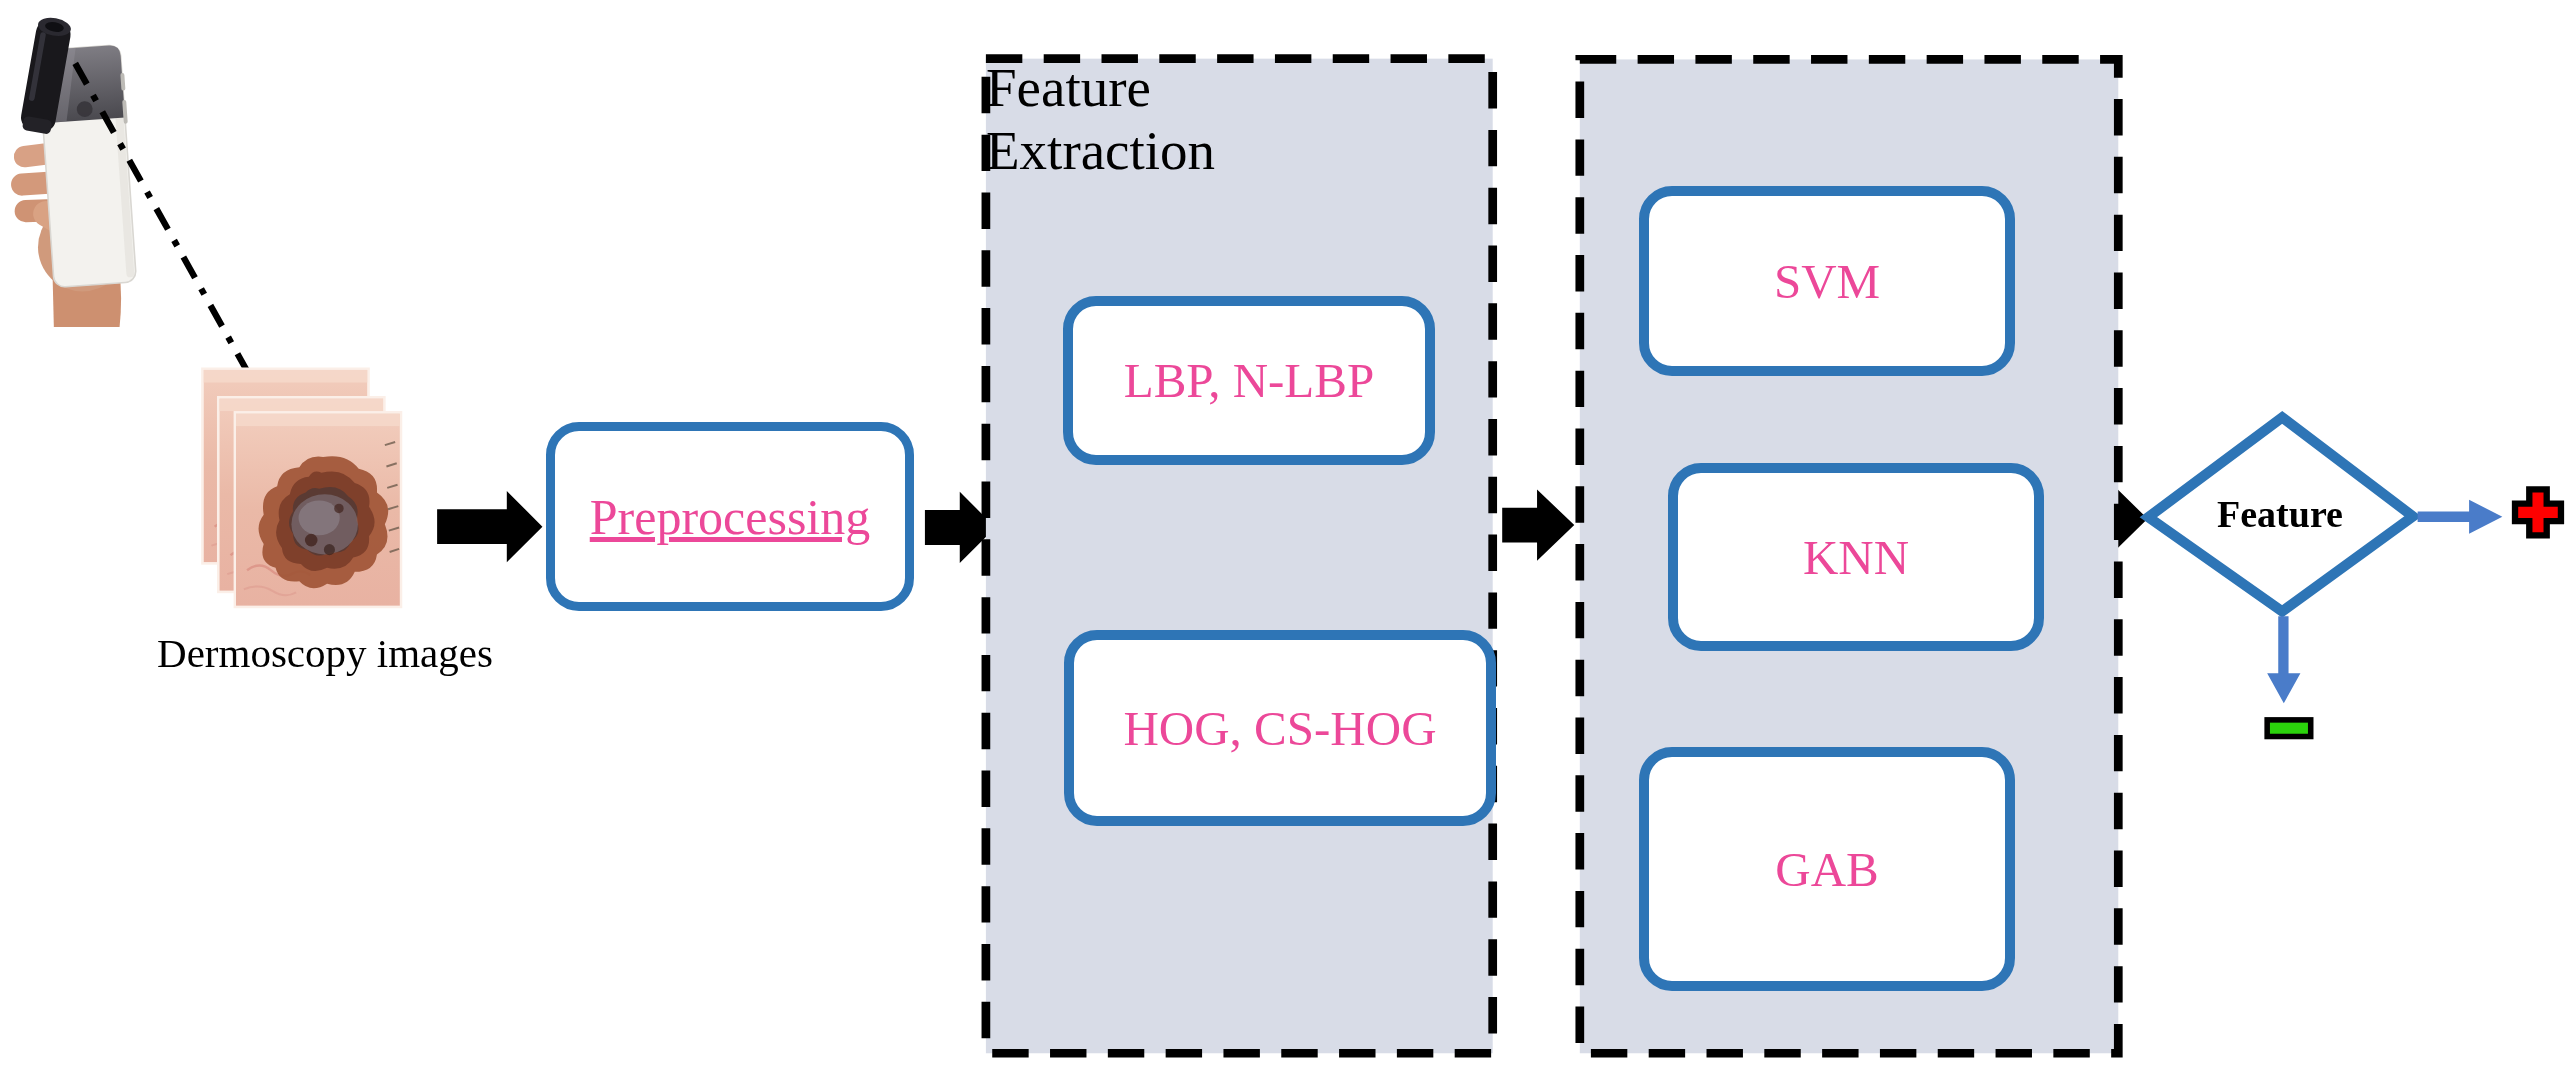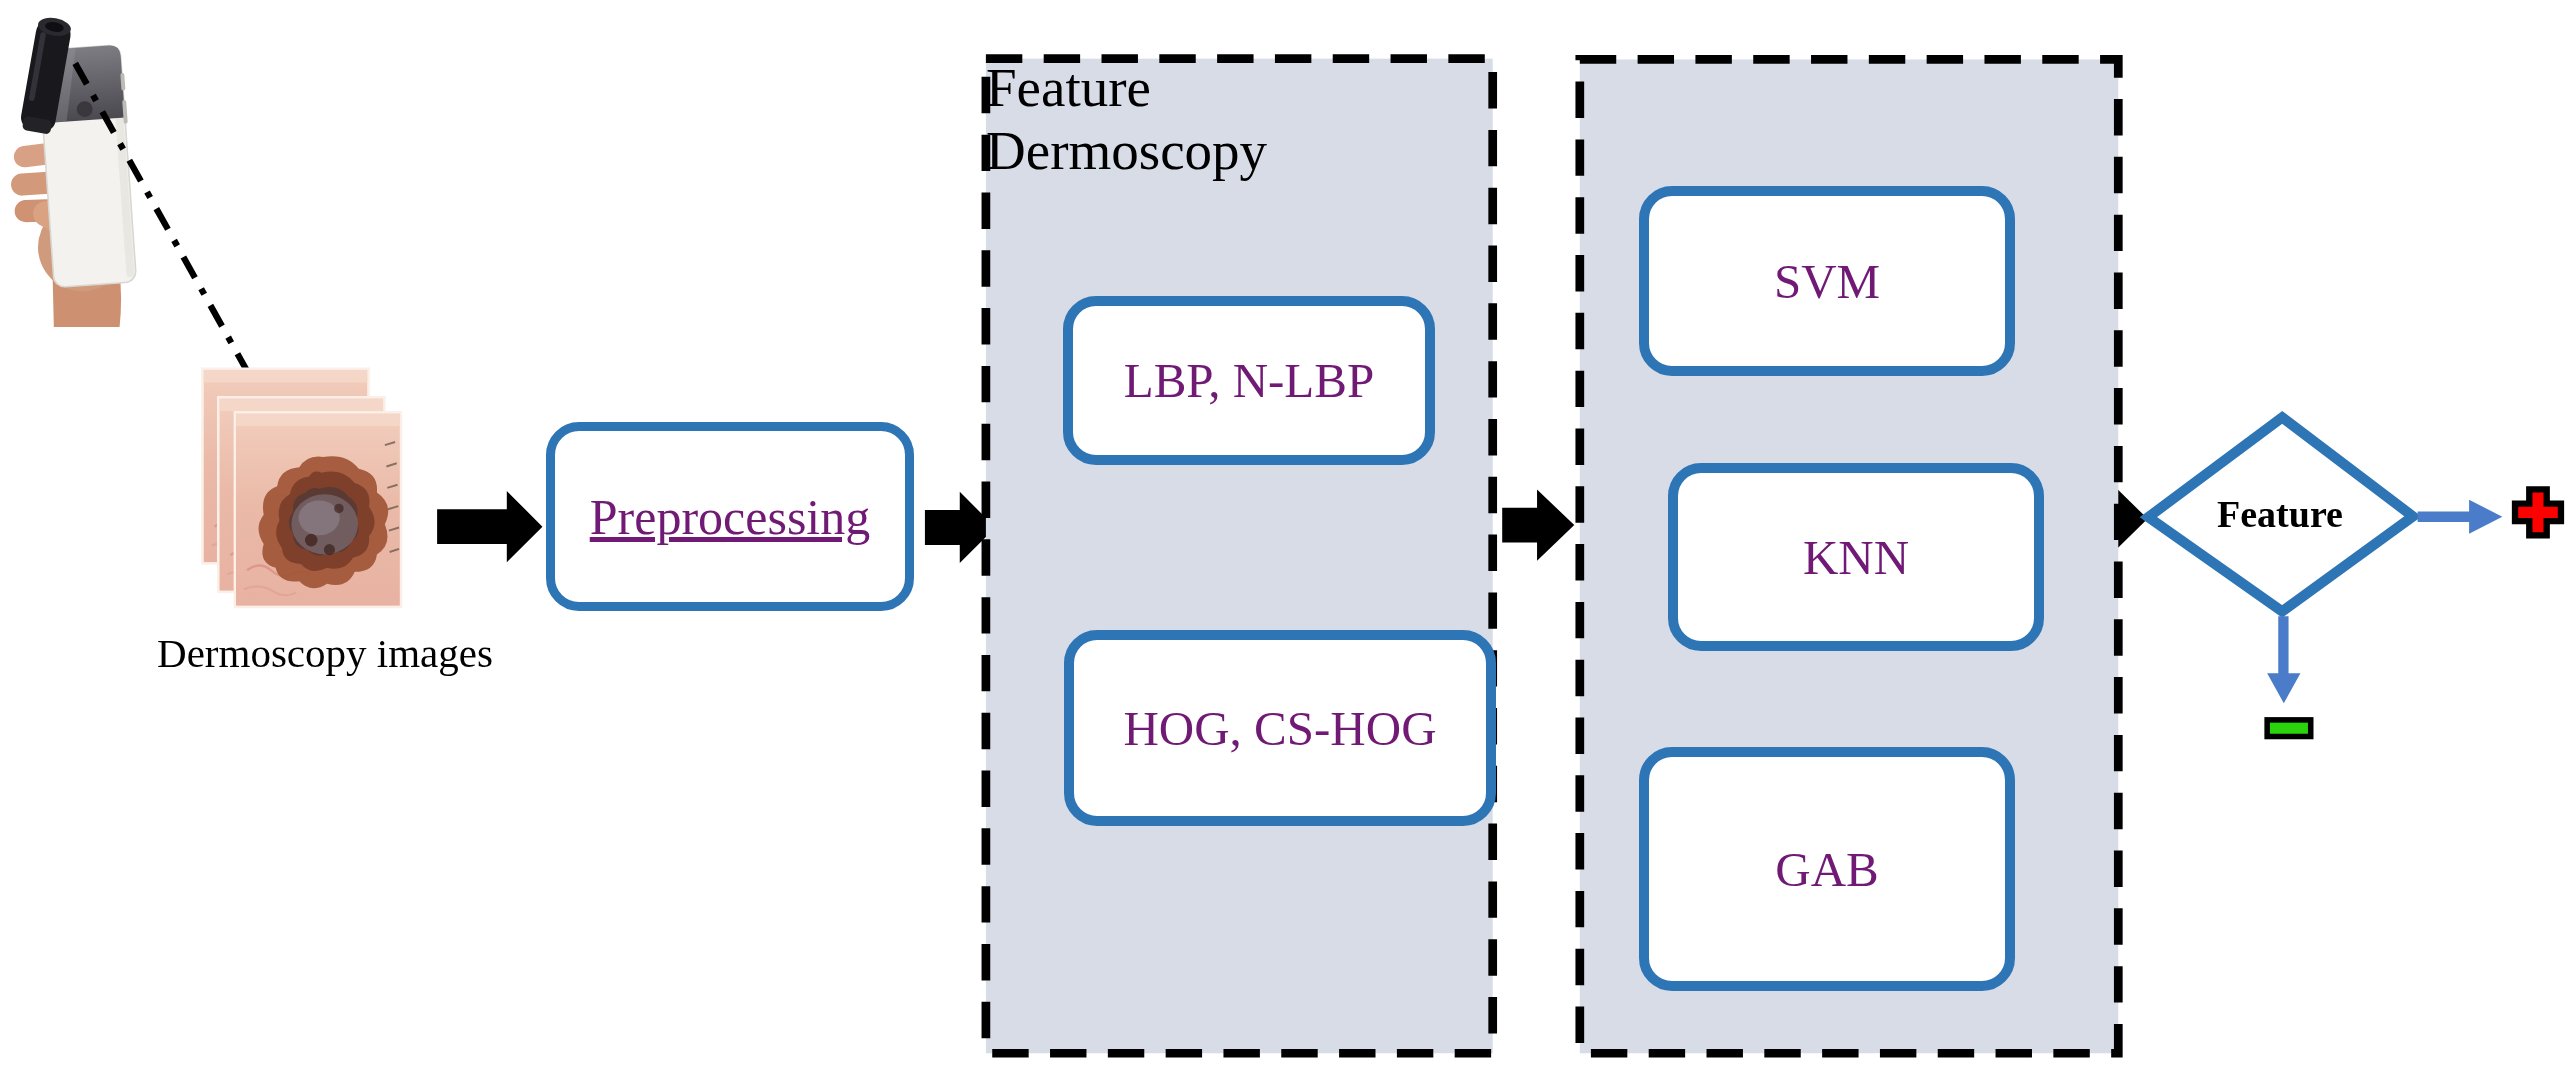--- a/index.html
+++ b/index.html
@@ -1,21 +1,21 @@
 <!DOCTYPE html>
 <html style="font-size:12.7px"><head>
 <meta charset="utf-8">
 <style>
   html,body{margin:0;padding:0;background:#fff;}
   .stage{position:relative;width:2576px;height:1085px;background:#ffffff;overflow:hidden;
          font-family:"Liberation Serif", serif;color:#000;}
   .layer{position:absolute;left:0;top:0;width:2576px;height:1085px;}
   .abs{position:absolute;}
   .node{position:absolute;background:#ffffff;border:10.3px solid #2e75b6;border-radius:33px;
-        display:flex;align-items:center;justify-content:center;font-size:49px;color:#701a75;
+        display:flex;align-items:center;justify-content:center;font-size:49px;color:#ec4899;
         box-sizing:border-box;}
   .node-preprocessing{left:546px;top:422px;width:368px;height:189px;border-width:9.5px;font-size:50px;text-decoration:underline;}
   .node-lbp{left:1063px;top:296px;width:372px;height:169px;}
   .node-hog{left:1064px;top:630px;width:432px;height:196px;}
   .node-svm{left:1639px;top:186px;width:376px;height:190px;}
   .node-knn{left:1639px;top:463px;width:376px;height:188px;margin-left:29px;}
   .node-gab{left:1639px;top:747px;width:376px;height:244px;}
   .container-title{position:absolute;display:flex;align-items:center;justify-content:center;
         font-size:55px;color:#000;}
   .title-fe{left:986px;top:75px;width:507px;height:87px;padding-right:119px;box-sizing:border-box;}
@@ -128,21 +128,21 @@
     <path d="M3194 618 L3216 618 L3216 636 L3234 636 L3234 658 L3216 658 L3216 676 L3194 676 L3194 658 L3176 658 L3176 636 L3194 636 Z" stroke="#000000" stroke-width="8" fill="#fe0000"></path>
     <rect x="2863" y="909" width="55" height="21" stroke="#000000" stroke-width="7" fill="#2bd30c"></rect>
   </svg>
 
   <div class="abs derm-caption">Dermoscopy images</div>
 
   <div class="node node-preprocessing">
     <span>Preprocessing</span>
   </div>
 
-  <div class="container-title title-fe">Feature Dermoscopy</div>
+  <div class="container-title title-fe">Feature Extraction</div>
   <div class="node node-lbp">
     <span>LBP, N-LBP</span>
   </div>
   <div class="node node-hog">
     <span>HOG, CS-HOG</span>
   </div>
 
   <div class="node node-svm">
     <span>SVM</span>
   </div>

